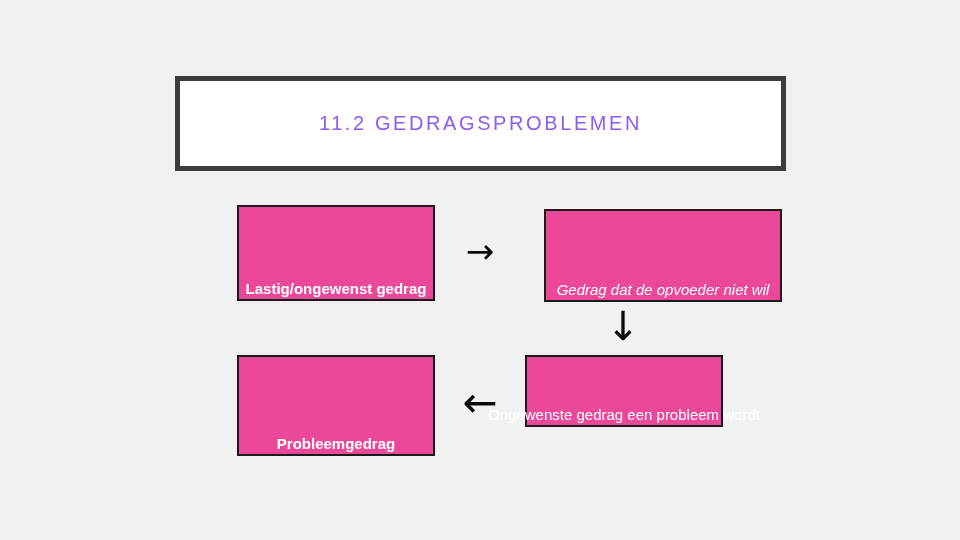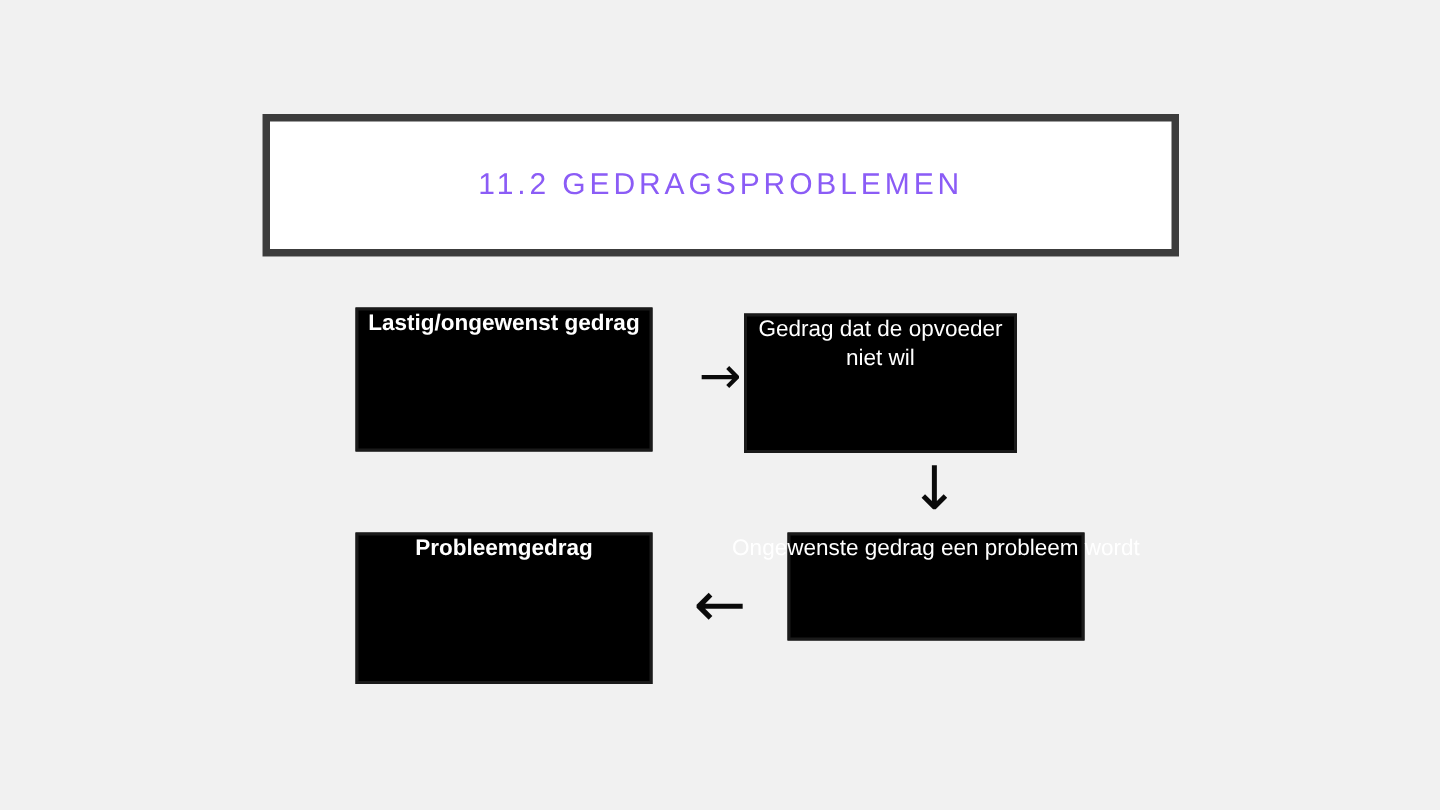--- a/index.html
+++ b/index.html
@@ -38,24 +38,24 @@
     letter-spacing: 2.6px;
     color: #8b5cf6;
     font-weight: 400;
     white-space: nowrap;
   }
 
   
   .flow-box {
     position: absolute;
     box-sizing: border-box;
-    background: #000000;
+    background: #ec4899;
     border: 2px solid #1a1a1a;
     display: flex;
-    align-items: flex-start;
+    align-items: flex-end;
     justify-content: center;
     color: #ffffff;
     text-align: center;
     line-height: 1.25;
   }
   .box-text {
     display: block;
     padding: 0 6px;
   }
 
@@ -64,24 +64,25 @@
     top: 205px;
     width: 198px;
     height: 96px;
   }
   #box-lastig .box-text {
     font-size: 15px;
     font-weight: bold;
   }
 
   #box-gedrag-dat {
-    left: 496px;
+    left: 544px;
     top: 209px;
-    width: 182px;
+    width: 238px;
     height: 93px;
+    font-style: italic;
   }
   #box-gedrag-dat .box-text {
     font-size: 15px;
     font-weight: 400;
   }
 
   #box-probleemgedrag {
     left: 237px;
     top: 355px;
     width: 198px;

